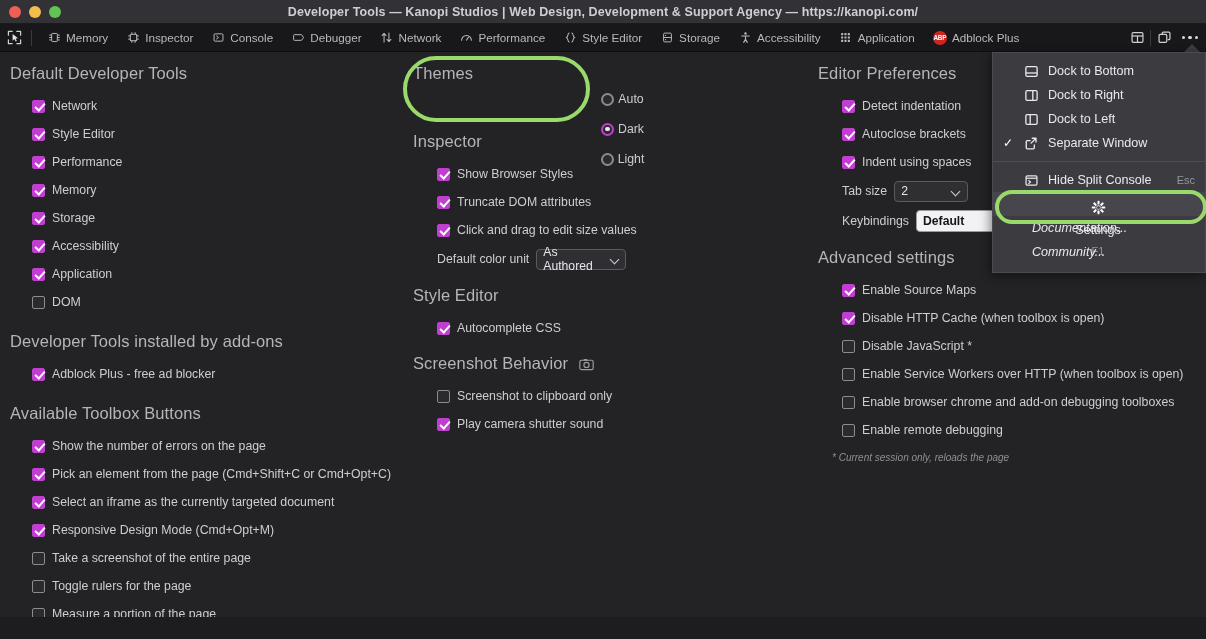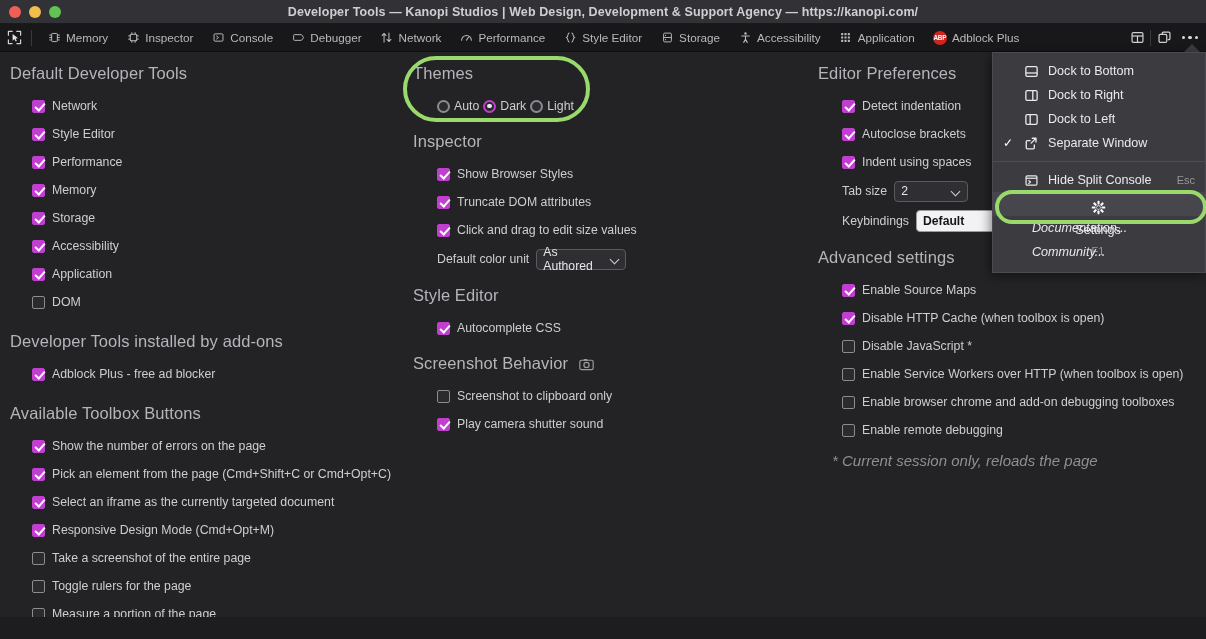--- a/index.html
+++ b/index.html
@@ -72,21 +72,21 @@
     flex:0 0 auto; position:relative;
   }
   .cb.off { background:#2b2b2e; border:1px solid #8b8b92; }
   .cb.on  { background:#c13fd0; border:1px solid #c13fd0; }
   .cb.on::after {
     content:""; position:absolute; left:3.6px; top:0.9px;
     width:4px; height:8px; border:solid #fff; border-width:0 2px 2px 0;
     transform:rotate(42deg);
   }
 
-  .radio-row { display:flex; align-items:center; gap:4px; padding-left:24px; height:28px; }
+  .radio-row { display:flex; align-items:center; gap:16px; padding-left:24px; height:28px;flex-direction:column; }
   .radio { display:flex; align-items:center; gap:4px; color:#cdcdd2; font-size:12.3px; }
   .rc { width:13px; height:13px; border-radius:50%; border:2px solid #8b8b92; background:#2b2b2e; flex:0 0 auto; }
   .rc.on { border-color:#c13fd0; background:#2b2b2e; position:relative; }
   .rc.on::after { content:""; position:absolute; left:2.2px; top:2.2px; width:4.6px; height:4.6px; border-radius:50%; background:#ececf0; }
 
   .field-row { display:flex; align-items:center; height:30px; color:#cdcdd2; font-size:12.3px; padding-left:24px; gap:7px; }
   .sel {
     background:#2e2e33; border:1px solid #5a5a60; border-radius:4px;
     color:#e6e6ea; font-size:12.2px; height:21px; display:flex; align-items:center;
     padding:0 6px; gap:8px; justify-content:space-between;
@@ -96,21 +96,21 @@
     content:""; position:absolute; left:0; top:1px; width:6px; height:6px;
     border:solid #cfcfd4; border-width:0 1.6px 1.6px 0; transform:rotate(45deg);
   }
   .sel-authored { width:90px; }
   .sel-tab { width:74px; }
   .sel-keys {
     background:#f2f2f4; border:1px solid #9a9aa0; color:#16161a;
     font-weight:bold; width:132px; height:22px; justify-content:flex-start;
   }
 
-  .note { color:#8e8e95; font-size:15px; font-style:italic; padding-left:14px; margin-top:8px; }
+  .note { color:#8e8e95; font-size:10px; font-style:italic; padding-left:14px; margin-top:8px; }
 
   .camera-ic { display:inline-flex; vertical-align:middle; margin-left:6px; }
 
   
   .hl {
     position:absolute; border:4px solid #9ad96b; border-radius:34px;
     pointer-events:none; box-sizing:border-box;
   }
   .hl-themes { left:403px; top:56px; width:187px; height:66px; }
   .hl-settings { left:995px; top:190px; width:212px; height:34px; border-radius:18px; }

